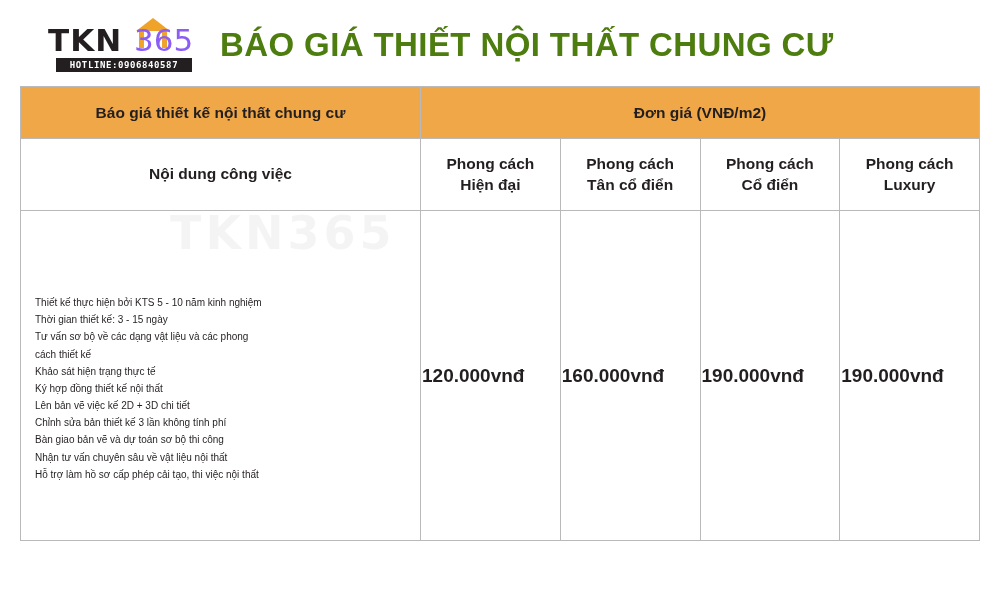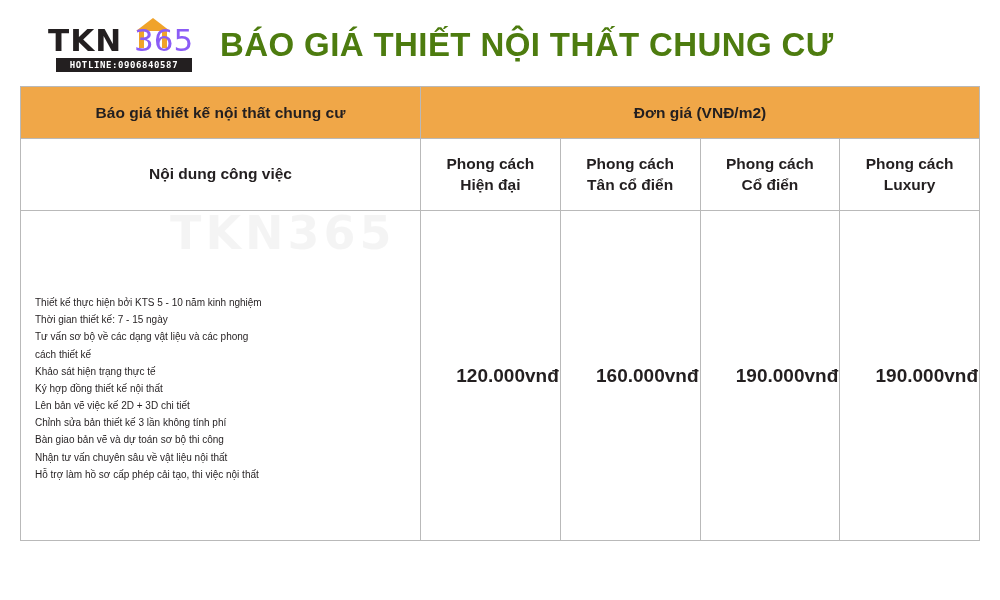--- a/index.html
+++ b/index.html
@@ -165,21 +165,21 @@
     padding: 0;
     font-size: 10px;
     line-height: 1.72;
     color: #231f20;
   }
   .content-list li {
     white-space: pre-wrap;
   }
 
   .price-cell {
-    text-align: right;
+    text-align: left;
     font-size: 19px;
     font-weight: bold;
     color: #231f20;
   }
 
   
   .watermark {
     position: absolute;
     left: 150px;
     top: 120px;
@@ -226,21 +226,21 @@
           <td class="subhead" style="width:400px;">Nội dung công việc</td>
           <td class="subhead" style="width:140px;">Phong cách<br>Hiện đại</td>
           <td class="subhead" style="width:143px;">Phong cách<br>Tân cổ điển</td>
           <td class="subhead" style="width:143px;">Phong cách<br>Cổ điển</td>
           <td class="subhead" style="width:134px;">Phong cách<br>Luxury</td>
         </tr>
         <tr>
           <td class="content-cell">
             <ul class="content-list">
               <li>Thiết kế thực hiện bởi KTS 5 - 10 năm kinh nghiệm</li>
-              <li>Thời gian thiết kế: 7 - 15 ngày</li>
+              <li>Thời gian thiết kế: 3 - 15 ngày</li>
               <li>Tư vấn sơ bộ về các dạng vật liệu và các phong</li>
               <li>cách thiết kế</li>
               <li>Khảo sát hiện trạng thực tế</li>
               <li>Ký hợp đồng thiết kế nội thất</li>
               <li>Lên bản vẽ việc kế 2D + 3D chi tiết</li>
               <li>Chỉnh sửa bản thiết kế 3 lần không tính phí</li>
               <li>Bàn giao bản vẽ và dự toán sơ bộ thi công</li>
               <li>Nhận tư vấn chuyên sâu về vật liệu nội thất</li>
               <li>Hỗ trợ làm hồ sơ cấp phép cải tạo, thi việc nội thất</li>
             </ul>

